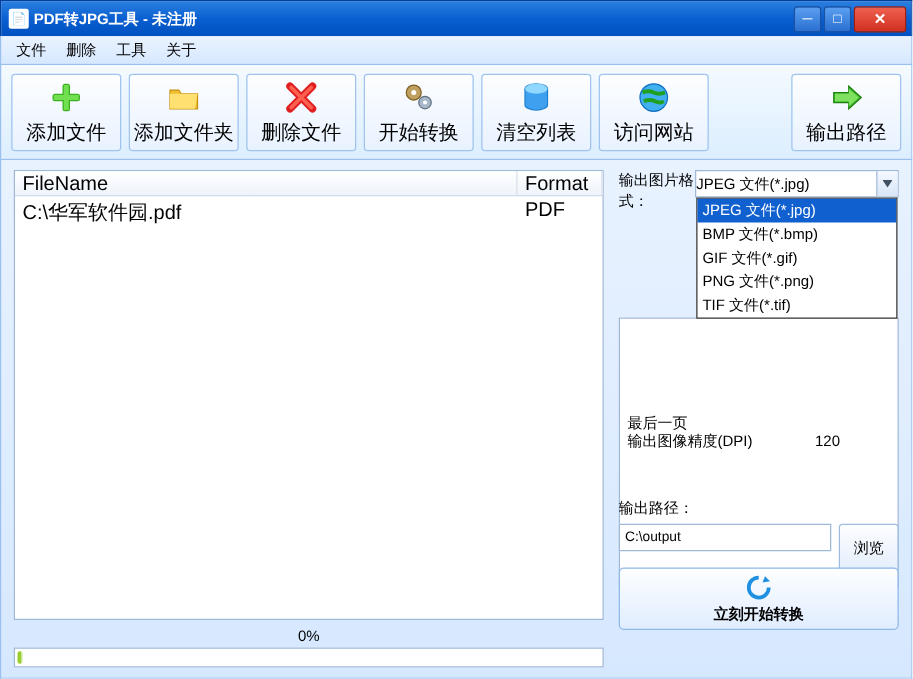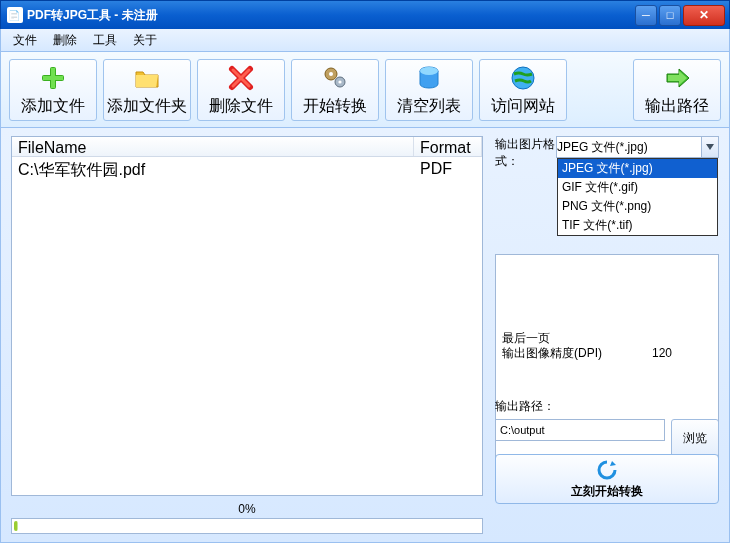--- a/index.html
+++ b/index.html
@@ -169,20 +169,21 @@
     <div class="label">输出图片格式：</div>
     <div class="combo">
       <span>JPEG 文件(*.jpg)</span>
       <span class="arrow">
         <svg width="8" height="6" viewBox="0 0 8 6">
             <path d="M0 0 L8 0 L4 6 Z" fill="#405060"></path>
           </svg>
       </span>
       <div class="dropdown-list">
         <div class="opt sel">JPEG 文件(*.jpg)</div>
+        <div class="opt">BMP 文件(*.bmp)</div>
         <div class="opt">GIF 文件(*.gif)</div>
         <div class="opt">PNG 文件(*.png)</div>
         <div class="opt">TIF 文件(*.tif)</div>
       </div>
     </div>
 
     <div class="settings-box" style="margin-top:80px;">
       <div class="srow">
         <span class="v">最后一页</span>
       </div>

